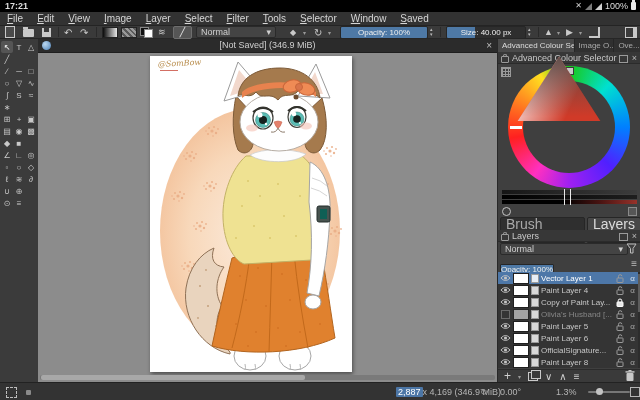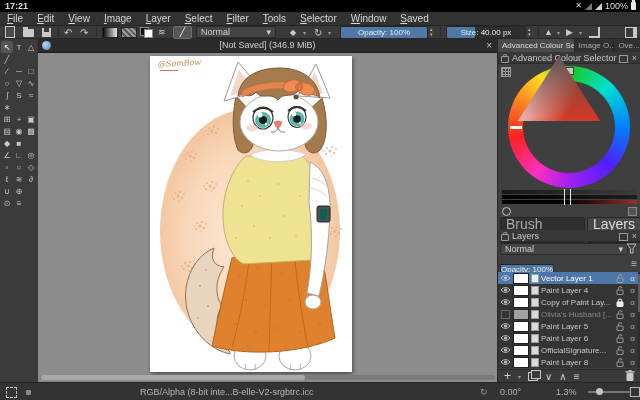--- a/index.html
+++ b/index.html
@@ -784,21 +784,24 @@
   </div>
 </div>
 
 <div id="statusbar">
   <span class="it" style="left:6px">
       <span class="selic"></span>
     </span>
   <span class="it" style="left:26px">
       <span class="dotic"></span>
     </span>
-  <span class="it" style="left:140px">RGB/Alpha (8-bit inte...B-elle-V2-srgbtrc.icc</span>
+  <span class="it" style="left:396px">
+    <span class="dimhl">2,887</span>
+    <span> x 4,169 (346.9 MiB)</span>
+  </span>
   <span class="it" style="left:480px;color:#9a9a9a">↻</span>
   <span class="it" style="left:500px">0.00°</span>
   <span class="it" style="left:556px">1.3%</span>
   <span class="it" style="left:588px">
       <span class="zslider">
         <span class="knob"></span>
       </span>
     </span>
   <span class="it" style="left:630px">
       <span class="fitic"></span>

